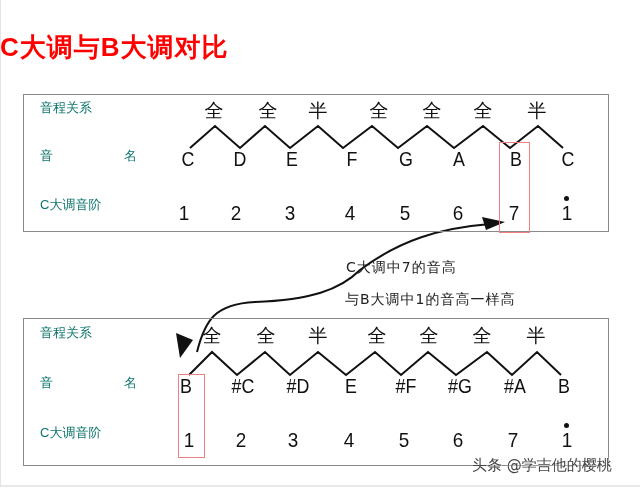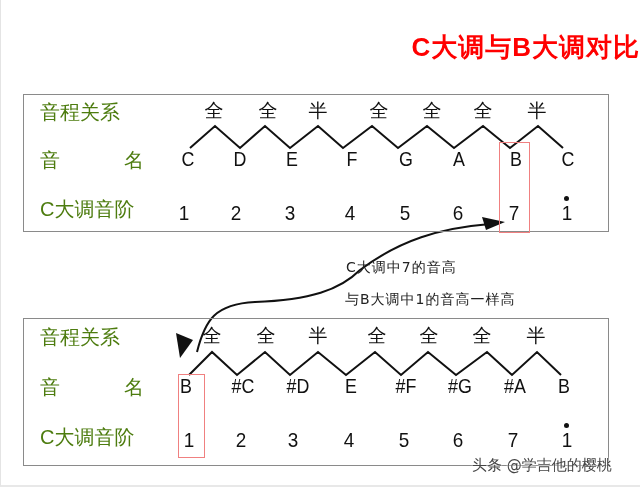--- a/index.html
+++ b/index.html
@@ -3,27 +3,27 @@
 <meta charset="utf-8">
 <style>
   html, body { margin: 0; padding: 0; }
   body {
     width: 640px; height: 488px; position: relative; overflow: hidden;
     background: #ffffff;
     font-family: "DejaVu Sans", sans-serif;
   }
   .frame { position: absolute; left: 0; top: 0; width: 639px; height: 485px;
     border-left: 1px solid #e4e4e4; border-bottom: 2px solid #e8e8e8; }
-  .title { position: absolute; left: 0; top: 30px; width: 640px; text-align: right;
+  .title { position: absolute; left: 0; top: 30px; width: 640px; text-align: left;
     color: #ff0000; font-weight: bold; font-size: 26px; letter-spacing: 1px;
     font-family: "Liberation Sans", sans-serif; }
   .box { position: absolute; left: 23px; width: 584px; border: 1.5px solid #8a8a8a; }
   #box1 { top: 94px; height: 136px; }
   #box2 { top: 318px; height: 146px; }
-  .rowlabel { position: absolute; left: 16px; font-size: 20px; color: #4d7c0f;
+  .rowlabel { position: absolute; left: 16px; font-size: 13px; color: #0f766e;
     font-family: "DejaVu Serif", serif; }
   .interval { position: absolute; font-size: 19px; color: #111; font-family: "DejaVu Serif", serif;
     transform: translateX(-50%); }
   .note { position: absolute; font-size: 21px; color: #111; font-family: "Liberation Sans", sans-serif;
     transform: translateX(-50%) scaleX(0.85); }
   .deg { position: absolute; font-size: 21px; color: #111; font-family: "Liberation Sans", sans-serif;
     transform: translateX(-50%) scaleX(0.9); }
   .dot { position: absolute; width: 5px; height: 5px; background: #111; border-radius: 50%; }
   .hl { position: absolute; border: 1px solid #f08080; }
   svg.lines { position: absolute; left: 0; top: 0; }

